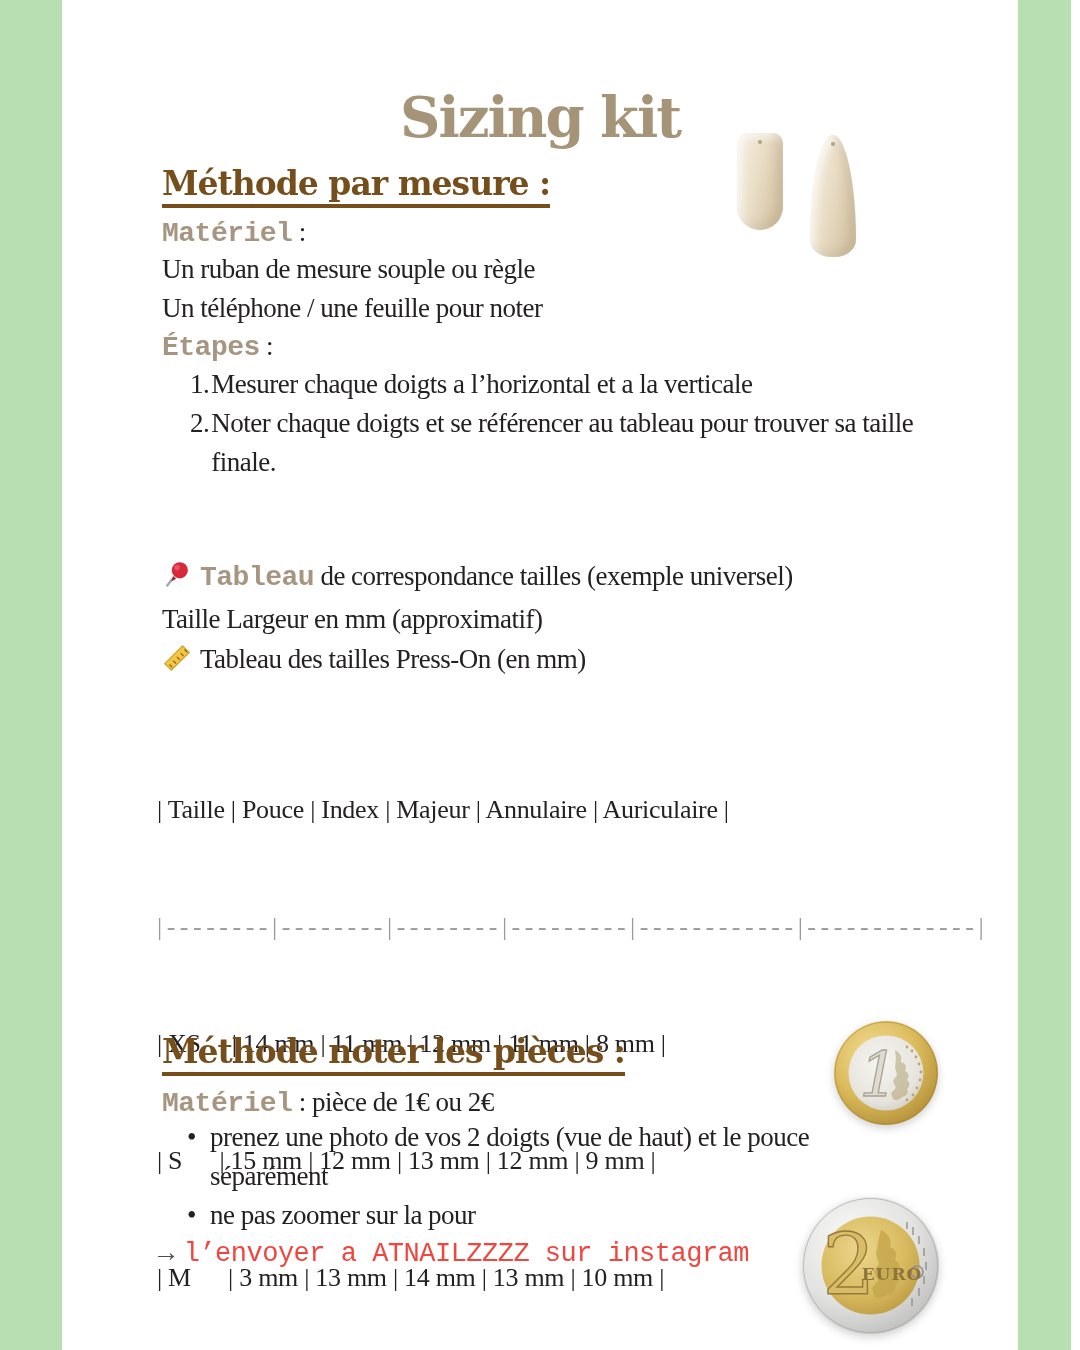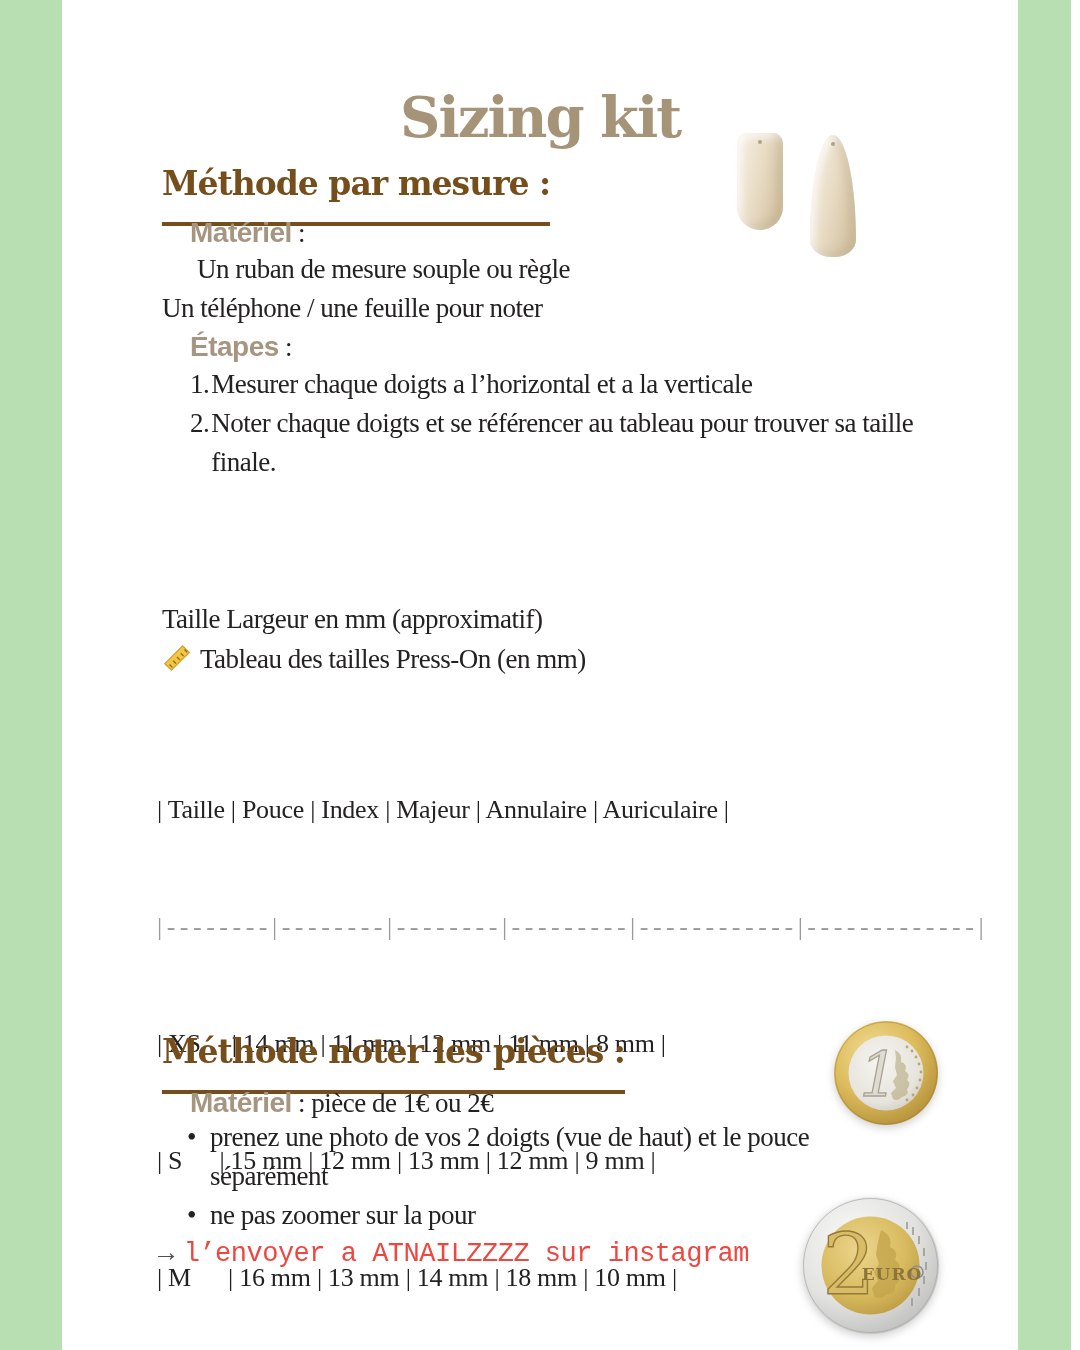--- a/index.html
+++ b/index.html
@@ -18,29 +18,29 @@
   
   .nail{position:absolute;background:linear-gradient(103deg,#f4eddf 8%,#e9ddc6 45%,#d9c9ab 78%,#cfbd9c 100%);
     box-shadow:inset -6px -4px 10px rgba(160,140,105,.25), inset 4px 4px 8px rgba(255,255,255,.8);}
   .nail::before{content:"";position:absolute;top:7px;left:50%;margin-left:-2px;width:4px;height:4px;
     border-radius:50%;background:#b3a184;}
   .nail-square{left:737px;top:133px;width:46px;height:97px;border-radius:10px 10px 23px 23px;}
   .nail-stiletto{left:810px;top:135px;width:46px;height:122px;border-radius:50% 50% 46% 46% / 86% 86% 14% 14%;}
 
   .h-section{font-family:"DejaVu Serif",serif;font-weight:bold;font-size:33px;letter-spacing:-1px;
     color:#764e1c;}
-  .h-section .u{display:inline-block;border-bottom:4px solid #764e1c;padding-bottom:19px;}
+  .h-section .u{display:inline-block;border-bottom:4px solid #764e1c;padding-bottom:1px;}
   .h1-measure{left:162px;top:164px;}
   .h2-coins{left:162px;top:1032px;}
 
-  .lbl{font-family:Liberation Sans, sans-serif;font-weight:bold;font-size:28px;color:#a69681;letter-spacing:-0.5px;margin-left:28px;}
+  .lbl{font-family:Liberation Mono, monospace;font-weight:bold;font-size:28px;color:#a69681;letter-spacing:-0.5px;}
   .body-line,.step-text,.bullet-text,.note-line,.intro-line,.cta-line,.mat-line{
     font-size:27px;letter-spacing:-0.5px;line-height:39px;}
   .mat1{left:162px;top:213px;}
-  .line-ruban{left:162px;top:250px;margin-left:35px;}
+  .line-ruban{left:162px;top:250px;}
   .line-phone{left:162px;top:289px;}
   .etapes{left:162px;top:327px;}
 
   .steps{left:190px;top:365px;width:800px;}
   .step{display:flex;}
   .step .num{flex:0 0 auto;margin-right:2px;}
   .step .step-text{max-width:760px;}
 
   .note-line{left:162px;top:485px;}
 
@@ -100,40 +100,48 @@
       <span class="num">1.</span>
       <span class="step-text">Mesurer chaque doigts a l’horizontal et a la verticale</span>
     </div>
     <div class="step body-line">
       <span class="num">2.</span>
       <span class="step-text">Noter chaque doigts et se référencer au tableau pour trouver sa taille finale.</span>
     </div>
   </div>
 
 
+  <div class="abs intro-line intro1">
+    <svg class="icon-svg" width="30" height="30" viewBox="0 0 32 32">
+      <line x1="12" y1="19" x2="5" y2="28" stroke="#9aa7b2" stroke-width="2.4"></line>
+      <circle cx="19" cy="11" r="8.6" fill="#d6293a"></circle>
+      <circle cx="16" cy="8" r="3" fill="#e9606c" opacity="0.8"></circle>
+      <path d="M12 17 L15 20 L10 23 Z" fill="#a31f2d"></path>
+    </svg><span class="lbl">Tableau</span><span> de correspondance tailles (exemple universel)</span>
+  </div>
 
   <div class="abs intro-line intro2">Taille Largeur en mm (approximatif)</div>
 
   <div class="abs intro-line intro3">
     <svg class="icon-svg" width="30" height="30" viewBox="0 0 32 32">
       <polygon points="3,22 22,3 29,10 10,29" fill="#f5c544" stroke="#cda32e" stroke-width="1.4"></polygon>
       <line x1="8" y1="23" x2="11" y2="26" stroke="#8a6d1c" stroke-width="1.5"></line>
       <line x1="12" y1="19" x2="15" y2="22" stroke="#8a6d1c" stroke-width="1.5"></line>
       <line x1="16" y1="15" x2="19" y2="18" stroke="#8a6d1c" stroke-width="1.5"></line>
       <line x1="20" y1="11" x2="23" y2="14" stroke="#8a6d1c" stroke-width="1.5"></line>
       <line x1="24" y1="7" x2="27" y2="10" stroke="#8a6d1c" stroke-width="1.5"></line>
     </svg><span>Tableau des tailles Press-On (en mm)</span>
   </div>
 
   <div class="abs size-table">
     <div class="tline">| Taille | Pouce | Index | Majeur | Annulaire | Auriculaire |</div>
     <div class="tline sep">|--------|--------|--------|---------|------------|-------------|</div>
     <div class="tline">| XS     | 14 mm | 11 mm | 12 mm | 11 mm | 8 mm |</div>
     <div class="tline">| S      | 15 mm | 12 mm | 13 mm | 12 mm | 9 mm |</div>
-    <div class="tline">| M      | 16 mm | 13 mm | 14 mm | 18 mm | 10 mm |</div>
+    <div class="tline">| M      | 3 mm | 13 mm | 14 mm | 13 mm | 10 mm |</div>
     
     
   </div>
 
   <div class="abs h-section h2-coins">
     <span class="u">Méthode noter les pièces :</span>
   </div>
 
   <div class="abs mat-line mat2">
     <span class="lbl">Matériel</span><span> : pièce de 1€ ou 2€</span>

